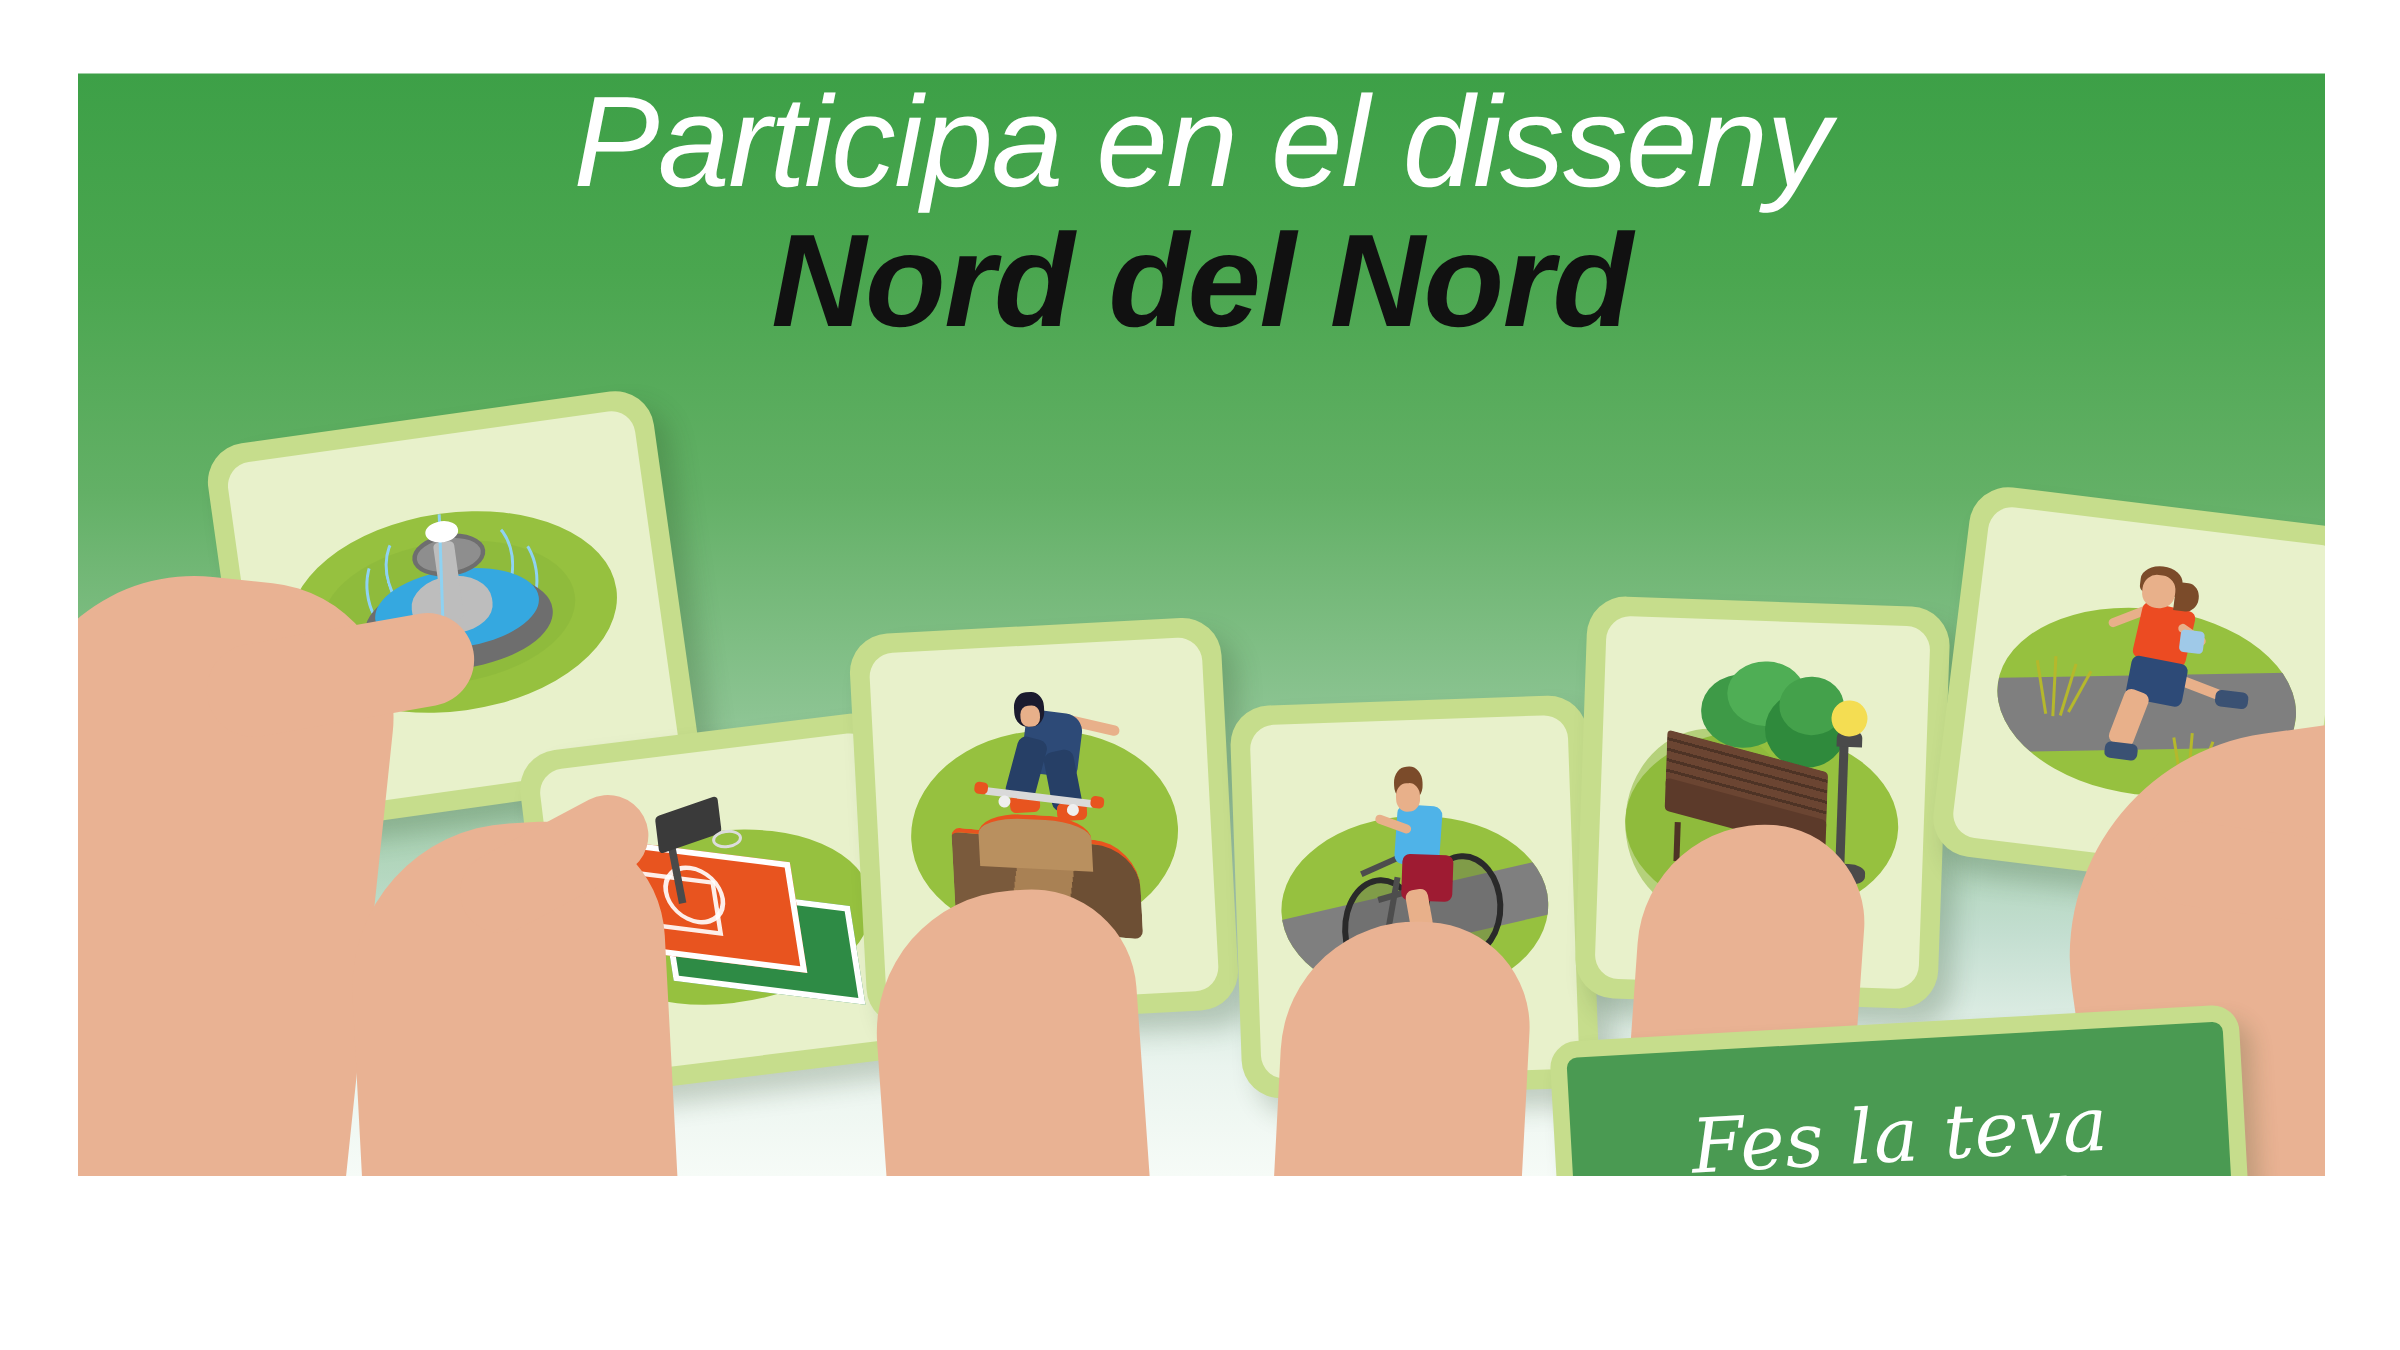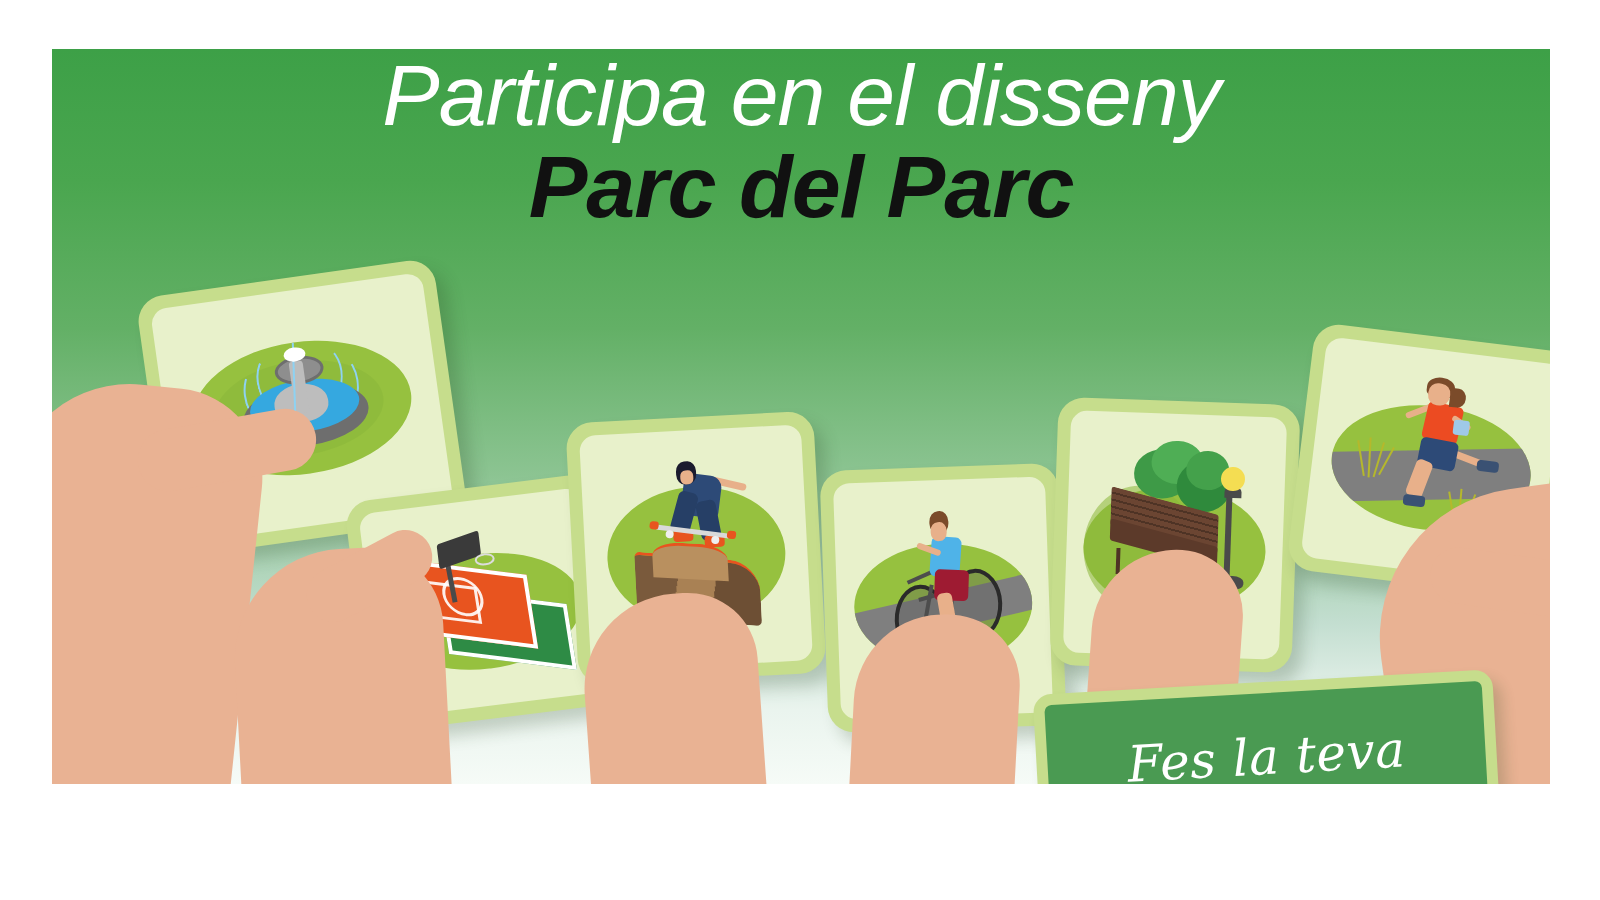--- a/index.html
+++ b/index.html
@@ -293,21 +293,21 @@
       <div class="cta-text">
         <span>Fes la teva</span><br>
         <span>aportació!</span>
       </div>
     </div>
 
   </div>
 
   <div class="headline">
     <span class="hl-line">Participa en el disseny</span>
-    <span class="hl-line bold">Parc del Parc</span>
+    <span class="hl-line bold">Nord del Nord</span>
   </div>
 
   <div class="footer">
 
     
 
     
 
     
 

